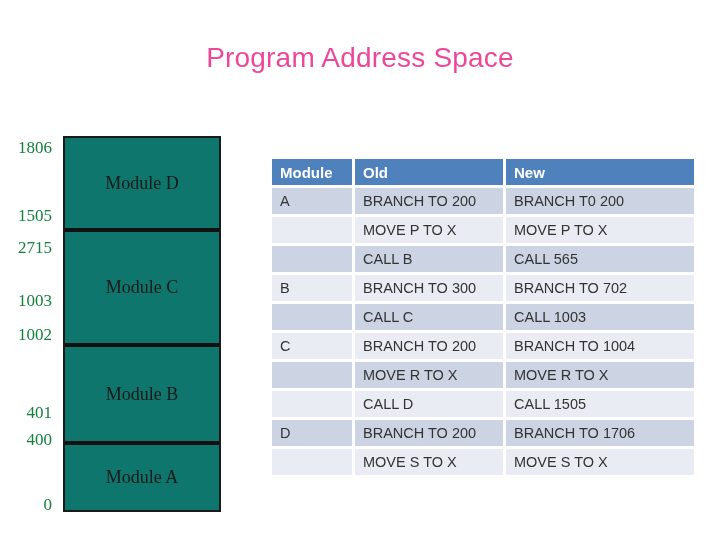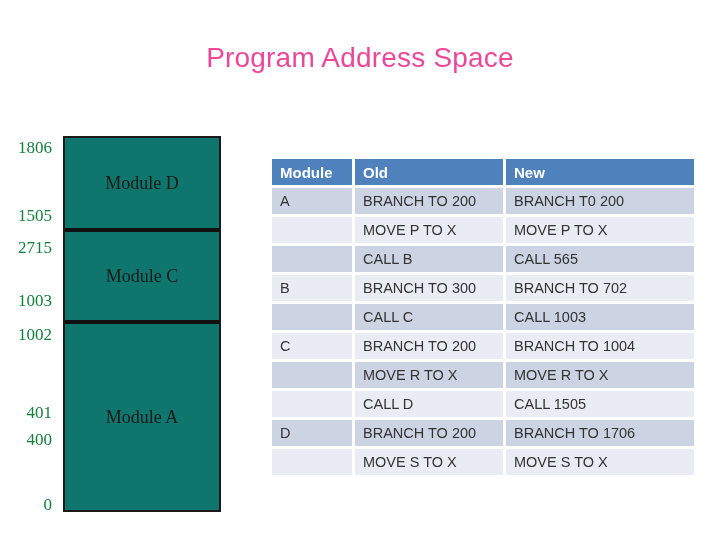--- a/index.html
+++ b/index.html
@@ -32,21 +32,21 @@
     border:2px solid #1a1a1a;box-sizing:border-box;
     display:flex;flex-direction:column;background:#0f766e;
   }
   .module-section{
     display:flex;align-items:center;justify-content:center;
     font-family:"Liberation Serif",serif;font-size:18px;color:#1a1a1a;
     box-sizing:border-box;
   }
   .module-section.sep{border-bottom:4px solid #111111;}
   .sec-d{height:94px}
-  .sec-c{height:92px}
+  .sec-c{height:115px}
   .sec-b{height:98px}
   .sec-a{flex:1}
   
   .reloc-table{
     position:absolute;left:269px;top:156px;
     border-collapse:separate;border-spacing:3px;
     table-layout:fixed;
   }
   .reloc-table th,.reloc-table td{
     box-sizing:border-box;height:26px;padding:0 4px 0 8px;
@@ -76,20 +76,23 @@
 <span class="addr-label addr-401">401</span>
 <span class="addr-label addr-400">400</span>
 <span class="addr-label addr-0">0</span>
 
 <div class="module-box">
   <div class="module-section sep sec-d">
     <span>Module D</span>
   </div>
   <div class="module-section sep sec-c">
     <span>Module C</span>
+  </div>
+  <div class="module-section sep sec-b">
+    <span>Module B</span>
   </div>
   <div class="module-section sec-a">
     <span>Module A</span>
   </div>
 </div>
 
 <table class="reloc-table">
   <thead>
     <tr>
       <th class="col-module">Module</th>

